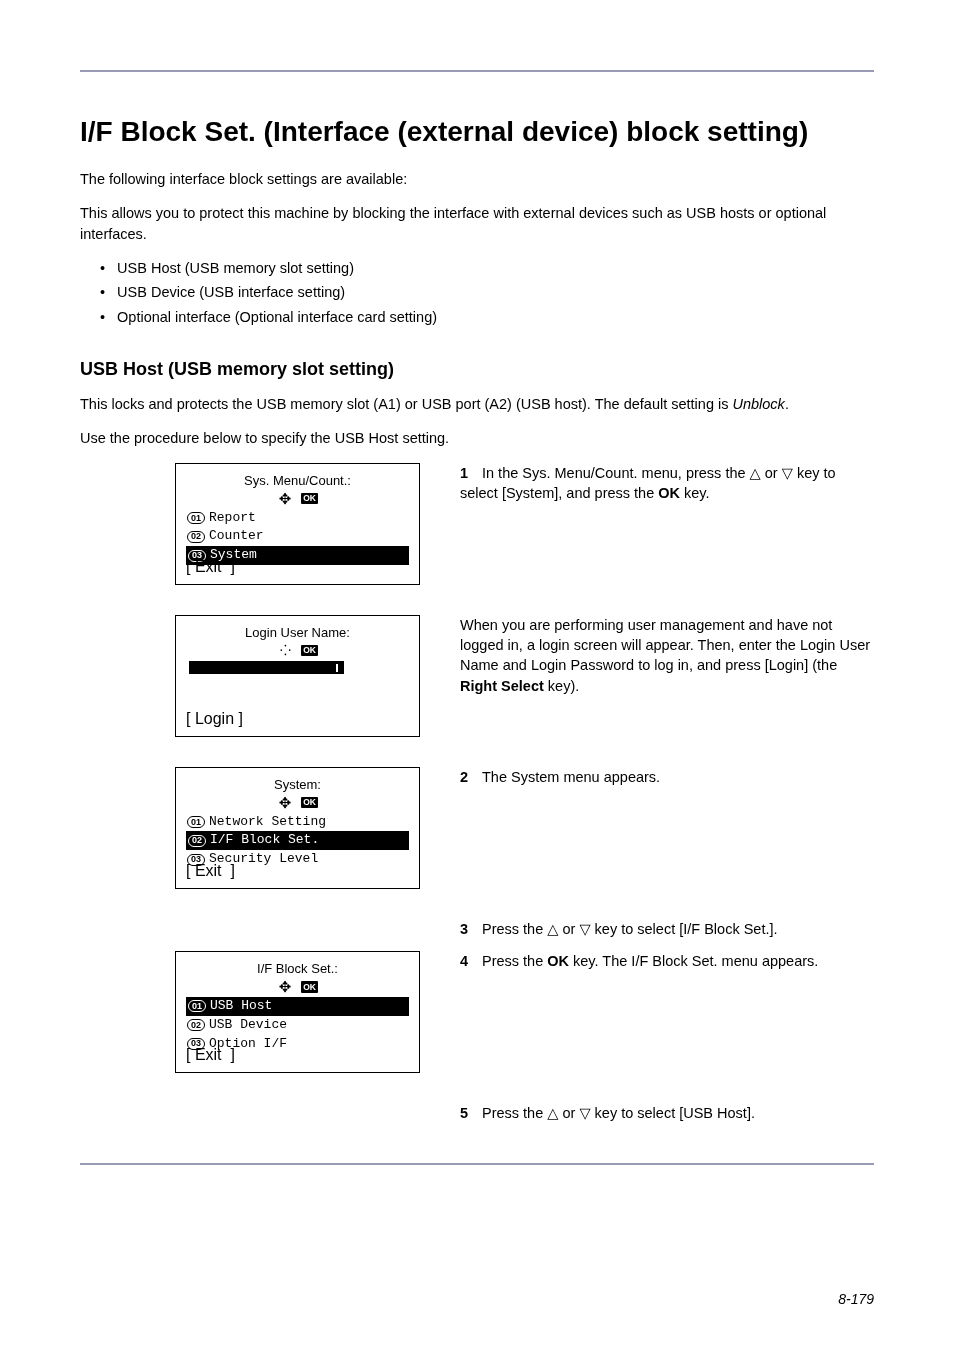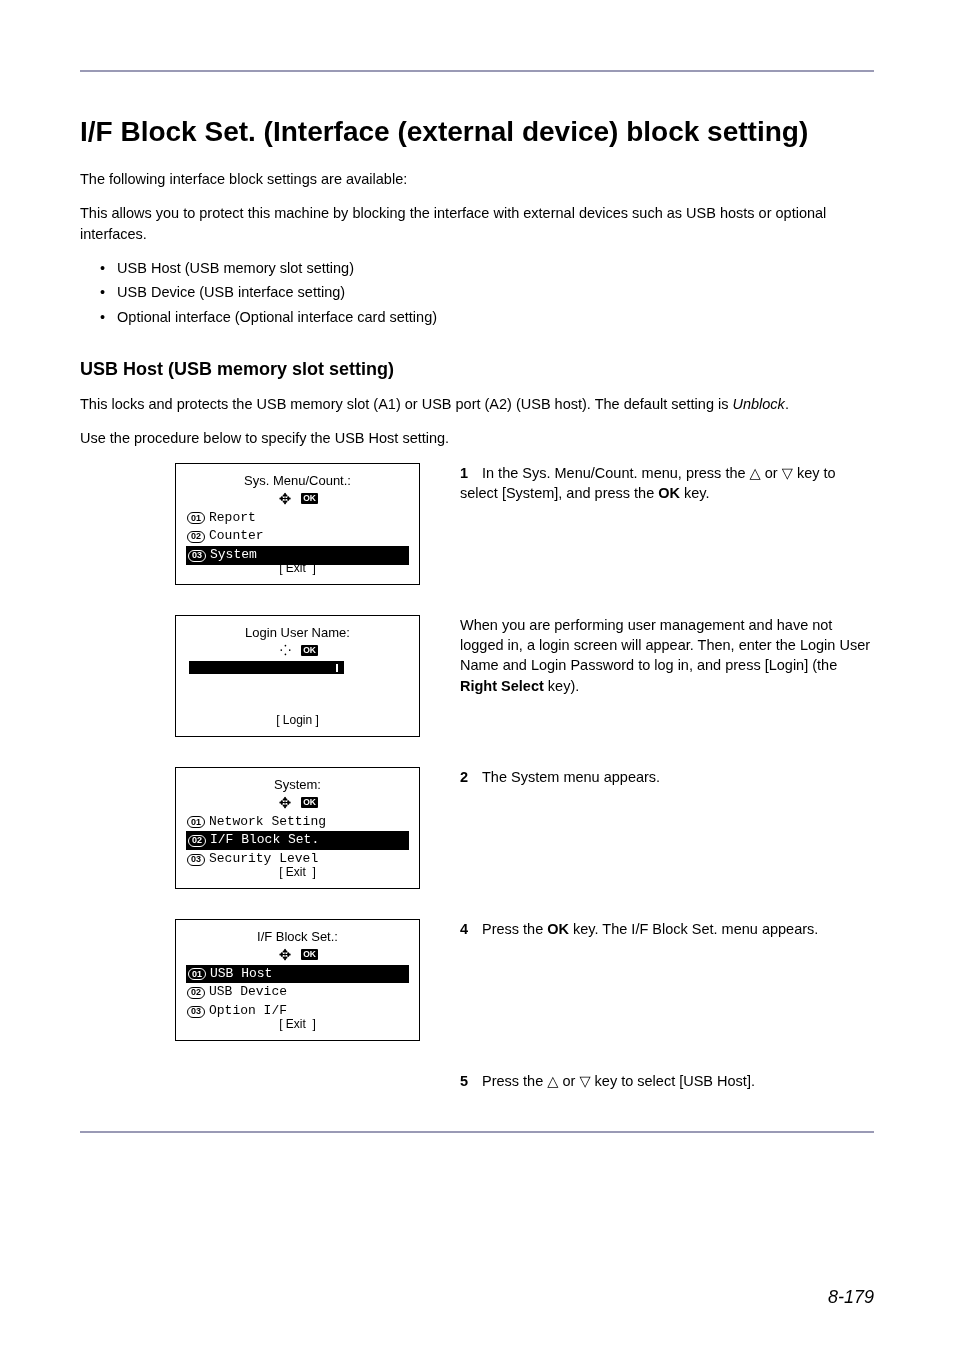--- a/index.html
+++ b/index.html
@@ -128,24 +128,24 @@
     border-radius: 6px;
     font-family: Arial, sans-serif;
     font-weight: bold;
   }
   .lcd-line.sel .num-box { border-color: #fff; }
   .lcd .softkey-row {
     position: absolute;
     bottom: 6px;
     left: 0; right: 0;
     display: flex;
-    justify-content: center;
+    justify-content: flex-start;
     padding: 0 10px;
     font-family: Arial, sans-serif;
-    font-size: 12px;
+    font-size: 16px;
   }
   .lcd .softkey { white-space: pre; }
   .login-underline {
     display: inline-block;
     background: #000;
     color: #000;
     width: 155px;
     height: 13px;
     vertical-align: middle;
     margin-left: 2px;
@@ -156,21 +156,21 @@
     position: absolute;
     right: 6px; top: 3px;
     width: 2px; height: 8px;
     background: #fff;
   }
   .footer {
     position: absolute;
     bottom: 40px;
     right: 80px;
     font-style: italic;
-    font-size: 18px;
+    font-size: 14px;
   }
 </style>
 </head>
 <body>
 
 <div class="page">
   <div class="hr-top"></div>
 
   <div class="section-title">I/F Block Set. (Interface (external device) block setting)</div>
 
@@ -250,20 +250,26 @@
         <div class="softkey-row">
             <span class="softkey">[ Exit  ]</span>
           </div>
       </div>
     </div>
     <div class="text-col">
       <span class="step-num">2</span><span>The System menu appears.</span>
     </div>
   </div>
 
+  <div class="step-row" style="margin-bottom:12px;">
+    <div class="lcd-col"></div>
+    <div class="text-col">
+      <span class="step-num">3</span><span>Press the </span><span>△</span><span> or </span><span>▽</span><span> key to select [I/F Block Set.].</span>
+    </div>
+  </div>
 
   <div class="step-row">
     <div class="lcd-col">
       <div class="lcd">
         <div class="title-row">
           <span class="lcd-title">I/F Block Set.:</span>
           <span class="icons">
             <span class="arrow-cluster"></span>
             <span class="ok-box">OK</span>
           </span>

